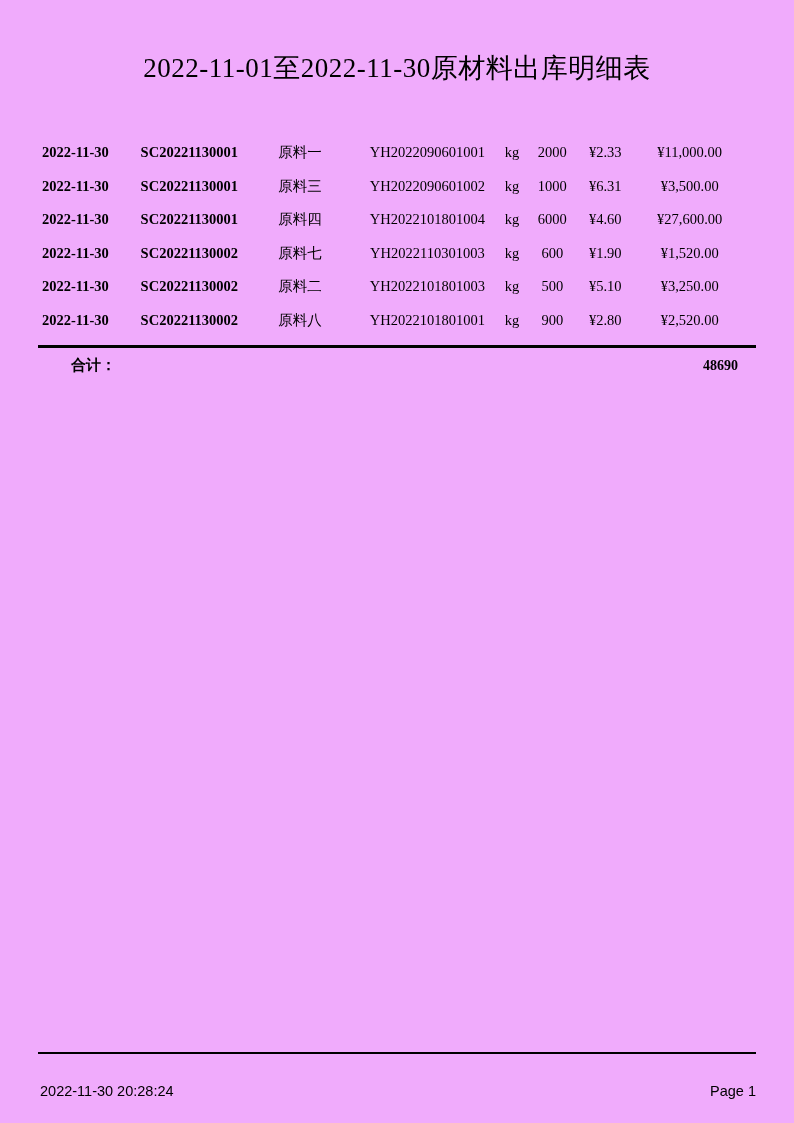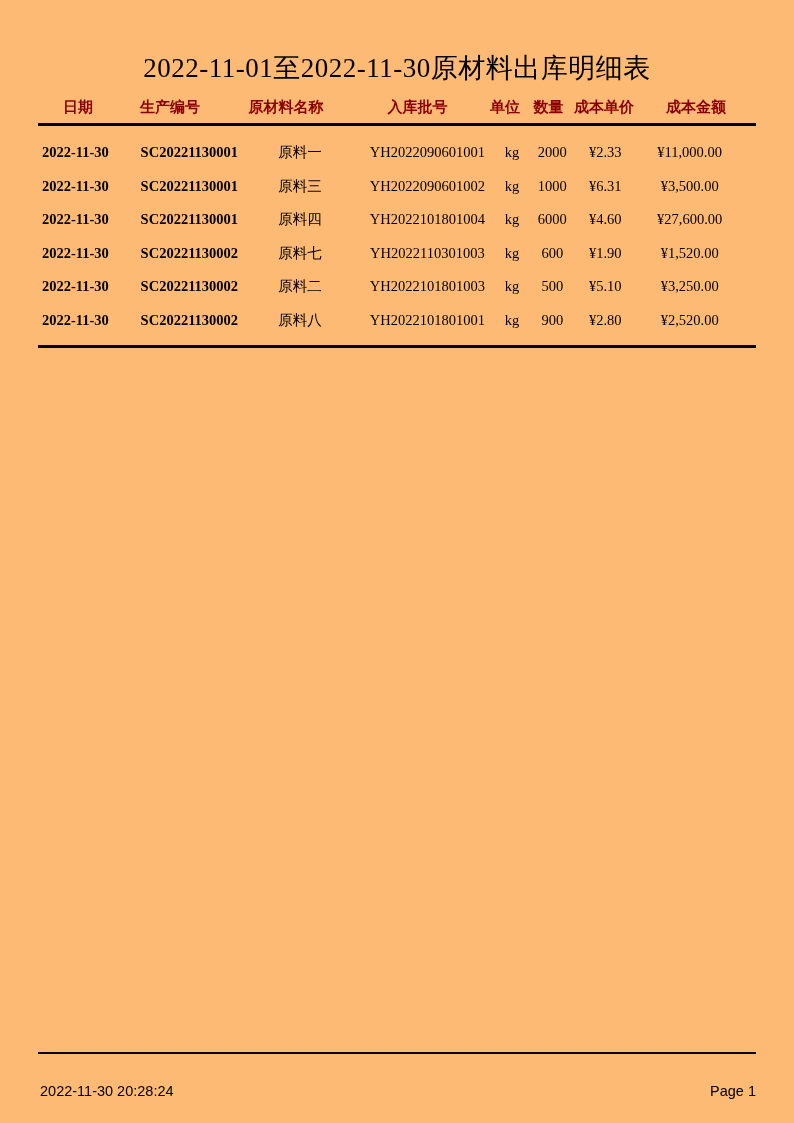--- a/index.html
+++ b/index.html
@@ -1,21 +1,21 @@
 <!DOCTYPE html>
 <html><head>
 <meta charset="utf-8">
 <style>
   * { margin: 0; padding: 0; box-sizing: border-box; }
   html, body { background: #ffffff; }
   .page {
     position: relative;
     width: 794px;
     height: 1123px;
-    background: #fdba74;
+    background: #f0abfc;
     font-family: "Liberation Serif", "DejaVu Serif", serif;
     color: #000000;
     overflow: hidden;
   }
   .report-title {
     position: absolute;
     top: 50px;
     left: 0;
     width: 100%;
     text-align: center;
@@ -94,32 +94,20 @@
   }
   .footer .ts { padding-left: 2px; }
 </style>
 </head>
 <body>
 
 <div class="page">
 
   <div class="report-title">2022-11-01至2022-11-30原材料出库明细表</div>
 
-  <div class="table-wrap">
-    <div class="thead">
-      <div class="th c-date">日期</div>
-      <div class="th c-prod">生产编号</div>
-      <div class="th c-mat">原材料名称</div>
-      <div class="th c-batch">入库批号</div>
-      <div class="th c-unit">单位</div>
-      <div class="th c-qty">数量</div>
-      <div class="th c-price">成本单价</div>
-      <div class="th c-amt">成本金额</div>
-    </div>
-  </div>
 
   <div class="tbody">
     <div class="tr">
       <div class="td c-date al">2022-11-30</div>
       <div class="td c-prod al">SC20221130001</div>
       <div class="td c-mat ac">原料一</div>
       <div class="td c-batch ac">YH2022090601001</div>
       <div class="td c-unit ac">kg</div>
       <div class="td c-qty ar">2000</div>
       <div class="td c-price ar">¥2.33</div>
@@ -172,20 +160,24 @@
       <div class="td c-batch ac">YH2022101801001</div>
       <div class="td c-unit ac">kg</div>
       <div class="td c-qty ar">900</div>
       <div class="td c-price ar">¥2.80</div>
       <div class="td c-amt ar">¥2,520.00</div>
     </div>
   </div>
 
   <div class="total-line"></div>
 
+  <div class="total-row">
+    <div class="total-label">合计：</div>
+    <div class="total-amount">48690</div>
+  </div>
 
   <div class="footer-line"></div>
 
   <div class="footer">
     <div class="ts">2022-11-30 20:28:24</div>
     <div class="pg">Page 1</div>
   </div>
 
 </div>
 

